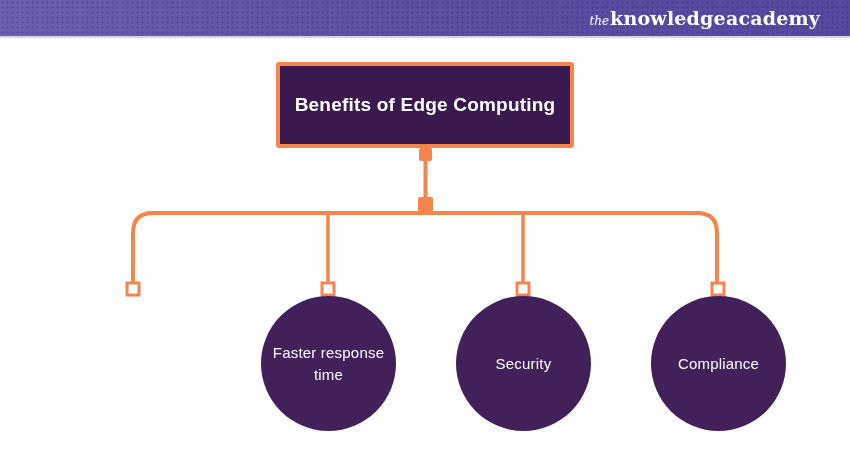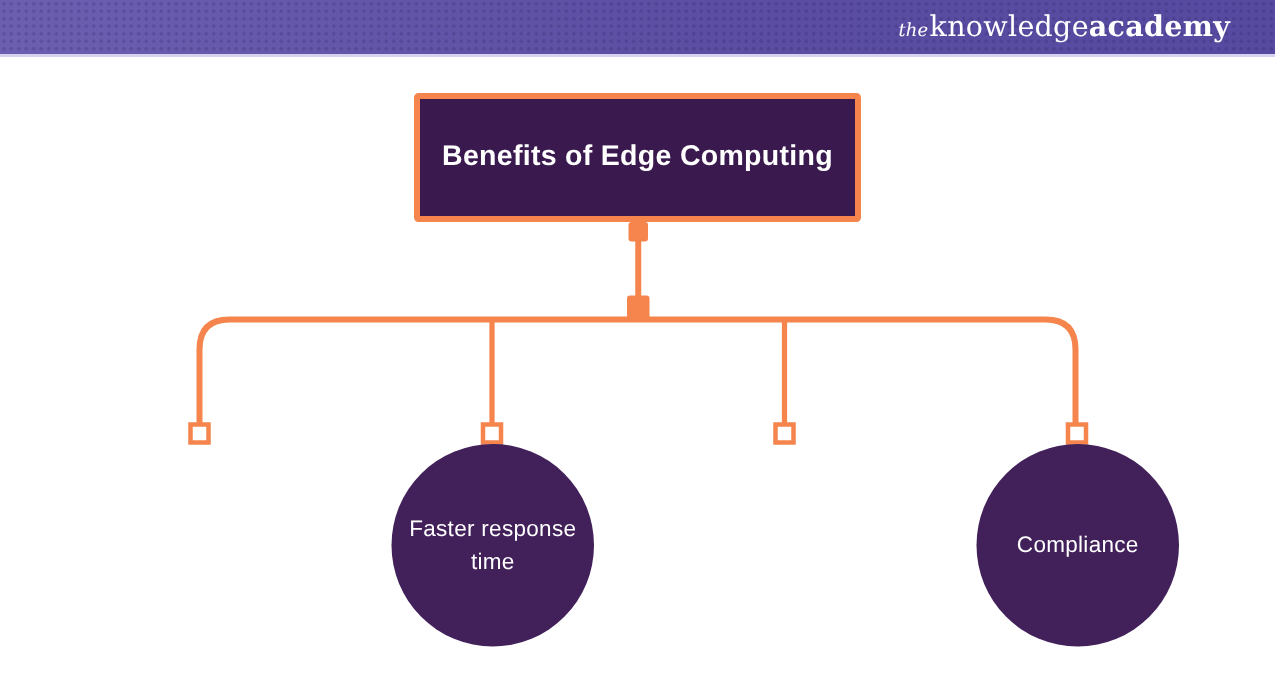--- a/index.html
+++ b/index.html
@@ -29,21 +29,21 @@
     content:"";position:absolute;inset:0;
     background-image:radial-gradient(circle,rgba(25,10,60,0.16) 1px,transparent 1.3px);
     background-size:5px 5px;pointer-events:none;
   }
   .brand-logo{
     position:relative;z-index:1;color:var(--text-white);
     font-family:"DejaVu Serif","Liberation Serif",serif;
     font-size:19px;line-height:1;white-space:nowrap;
   }
   .logo-the{font-style:italic;font-size:12px;margin-right:1px;}
-  .logo-knowledge{font-weight:400;letter-spacing:0.2px;}
+  .logo-knowledge{font-weight:700;letter-spacing:0.2px;}
   .logo-academy{font-weight:700;letter-spacing:0.2px;}
 
   
   .connectors{position:absolute;left:0;top:0;width:850px;height:450px;}
   .conn-stroke{fill:none;stroke:var(--accent-orange);stroke-width:4;}
   .conn-stroke-thin{fill:none;stroke:var(--accent-orange);stroke-width:3.5;}
   .conn-fill{fill:var(--accent-orange);stroke:none;}
   .conn-hollow{fill:#ffffff;stroke:var(--accent-orange);stroke-width:3;}
 
   
@@ -101,17 +101,20 @@
     <rect class="conn-hollow" x="712" y="283" width="12" height="12"></rect>
   </svg>
 
   <div class="title-box">
     <span>Benefits of Edge Computing</span>
   </div>
 
   <div class="circle c2">
     <span>Faster response time</span>
   </div>
+  <div class="circle c3">
+    <span>Security</span>
+  </div>
   <div class="circle c4">
     <span>Compliance</span>
   </div>
 
 </div>
 
 </body></html>

